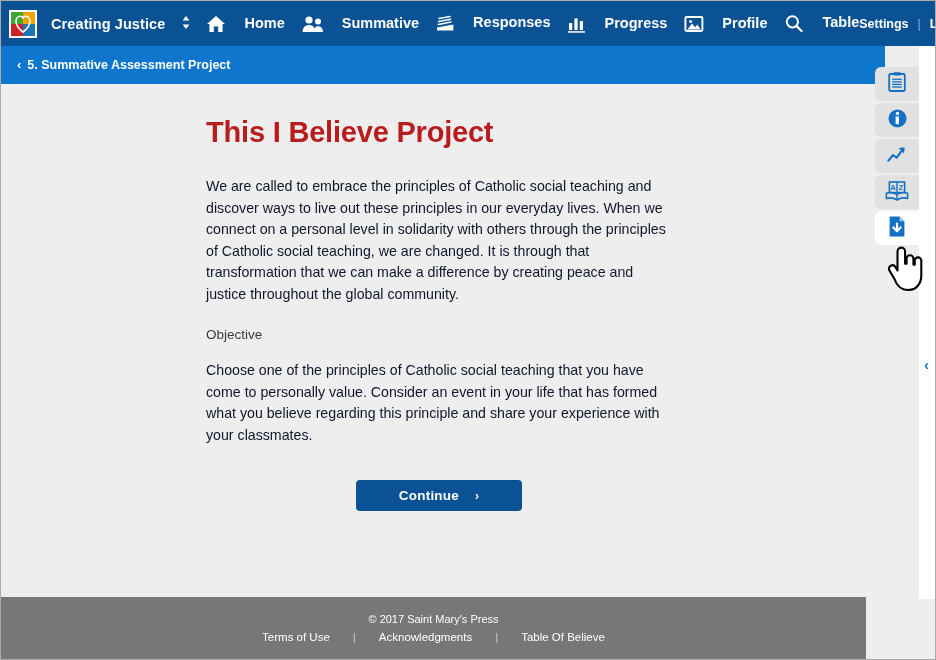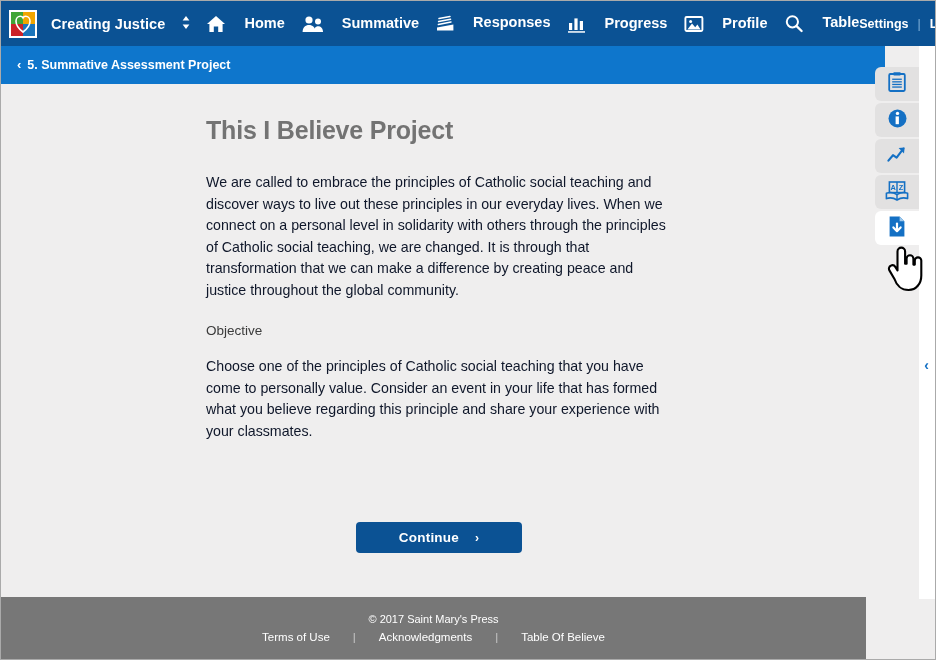--- a/index.html
+++ b/index.html
@@ -141,23 +141,23 @@
   }
 
   .article {
     position: absolute;
     left: 205px;
     top: 32px;
     width: 470px;
   }
 
   .page-title {
-    font-size: 25px;
-    font-weight: bold;
-    color: #737373;
+    font-size: 29px;
+    font-weight: bold;
+    color: #b91c1c;
     letter-spacing: -.2px;
     margin-bottom: 27px;
   }
 
   .para {
     font-size: 14.2px;
     line-height: 21.5px;
     color: #0f172a;
     margin-bottom: 22px;
   }
@@ -185,21 +185,20 @@
     height: 31px;
     font-family: "Liberation Sans", sans-serif;
     font-size: 13.5px;
     font-weight: bold;
     letter-spacing: .2px;
     cursor: pointer;
     display: flex;
     align-items: center;
     justify-content: center;
     gap: 16px;
-    margin-top: 46px;
   }
   .continue-btn .arw { font-size: 12px; font-weight: bold; }
 
   
   #rail {
     position: absolute;
     top: 66px;
     right: 16px;
     width: 44px;
     display: flex;

